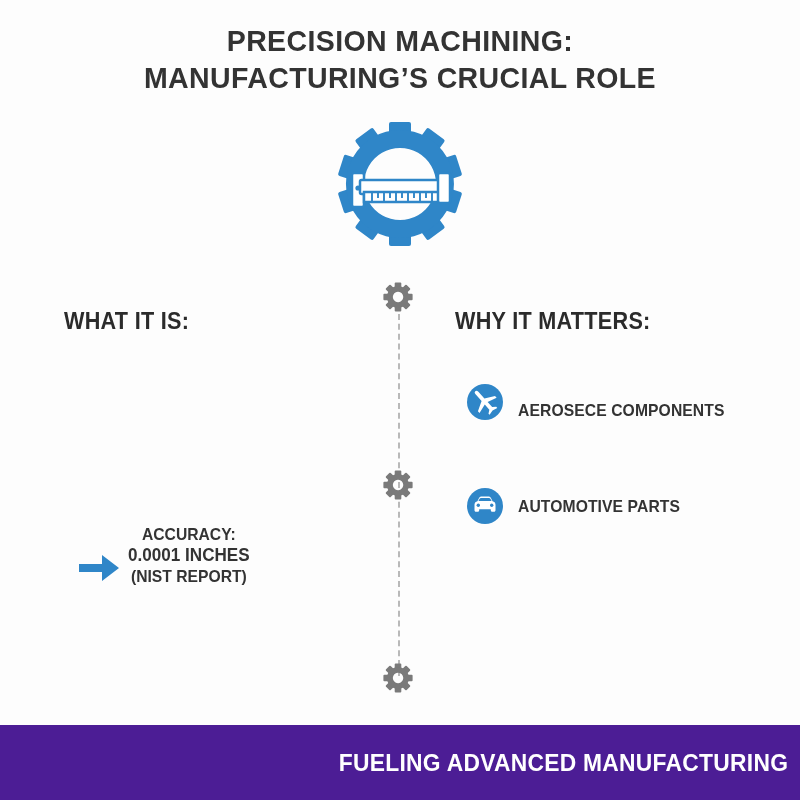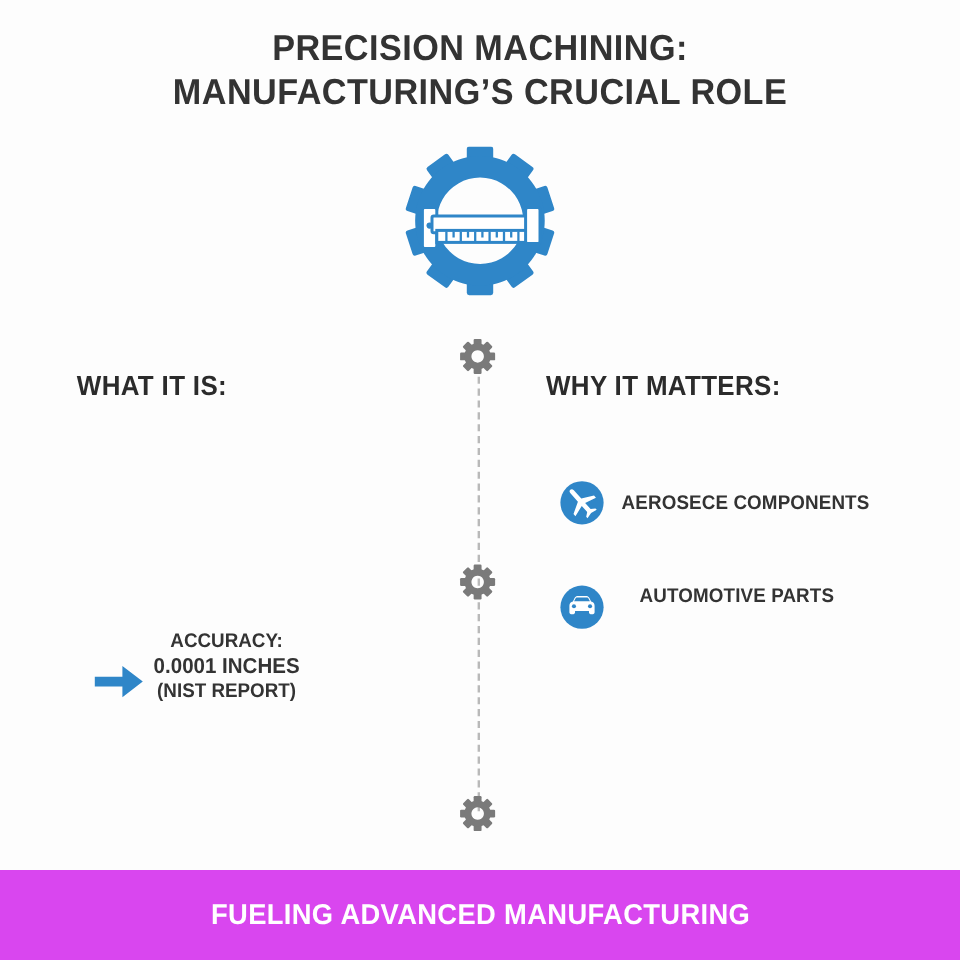--- a/index.html
+++ b/index.html
@@ -115,22 +115,22 @@
     line-height: 21px;
     color: #333333;
     text-transform: uppercase;
     transform: scaleX(0.95);
     transform-origin: left center;
   }
   .accuracy-text .big { font-size: 18px; }
   .accuracy-text .note { font-weight: bold; }
 
   
-  .row-aero { left: 466px; top: 400px; align-items: center; }
-  .row-auto { left: 466px; top: 487px; align-items: flex-start; gap: 15px; }
+  .row-aero { left: 466px; top: 383px; align-items: flex-end; }
+  .row-auto { left: 466px; top: 487px; align-items: center; }
   .row-crit { left: 466px; top: 569px; align-items: flex-start; }
   .row-aero .item-text,
   .row-auto .item-text { margin-left: 14px; }
   .row-crit .item-text  { margin-left: 14px; margin-top: 1px; }
 
   
   .spine {
     position: absolute;
     left: 398px;
     top: 288px;
@@ -155,24 +155,24 @@
   .gear-mid  { top: 181px; }
   .gear-bot  { top: 374px; }
 
   
   .footer {
     position: absolute;
     left: 0;
     bottom: 0;
     width: 800px;
     height: 75px;
-    background: #d946ef;
+    background: #4c1d95;
     display: flex;
     align-items: center;
-    justify-content: center;
+    justify-content: flex-end;
   }
   .footer-text {
     color: #ffffff;
     font-weight: bold;
     font-size: 24px;
     letter-spacing: 0.3px;
     text-transform: uppercase;
     transform: scaleX(0.95);
   }
 </style>

